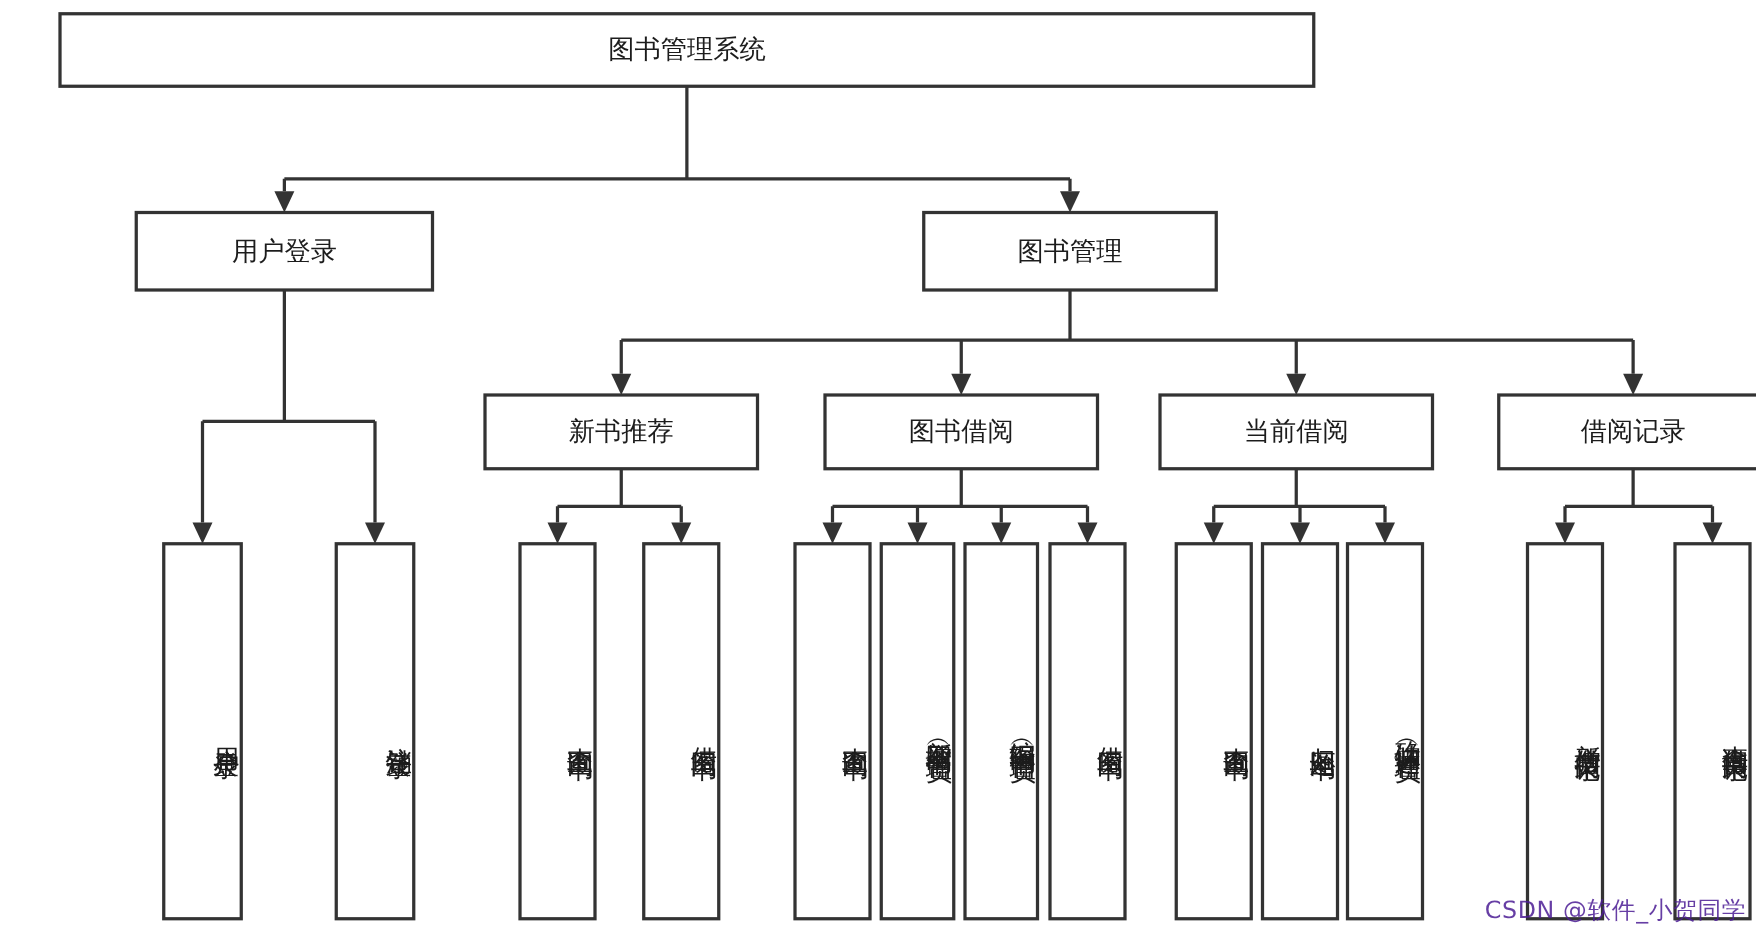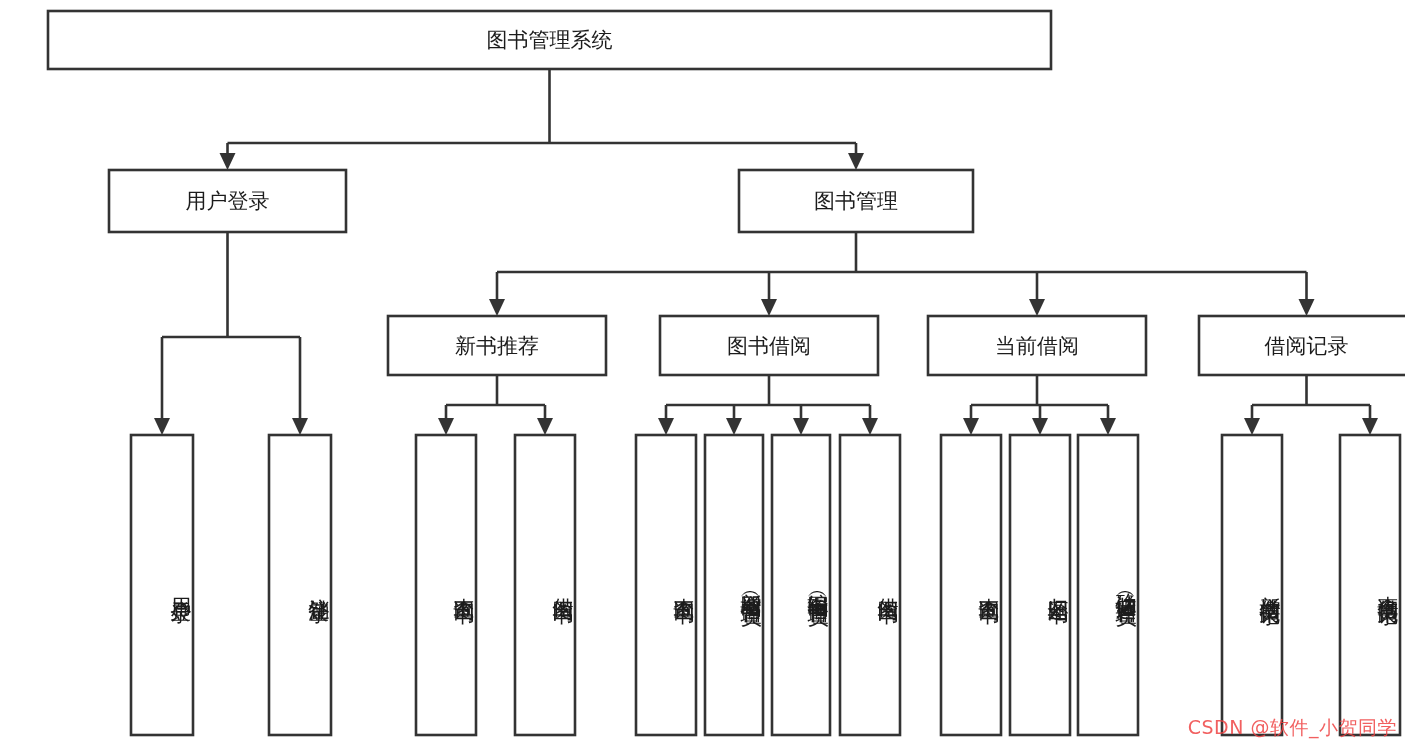--- a/index.html
+++ b/index.html
@@ -62,21 +62,21 @@
     white-space: nowrap;
     pointer-events: none;
     text-align: center;
   }
   .watermark {
     position: absolute;
     right: 8px;
     bottom: 6px;
     font-family: "DejaVu Sans", "Liberation Sans", sans-serif;
     font-size: 19px;
-    color: #ef4444;
+    color: #4c1d95;
     opacity: 0.85;
     white-space: nowrap;
     letter-spacing: 0.5px;
   }
 </style>
 </head>
 <body>
 
 <div id="diagram-root">
   <svg class="flow" id="flow-svg" viewBox="0 0 1405 747">

